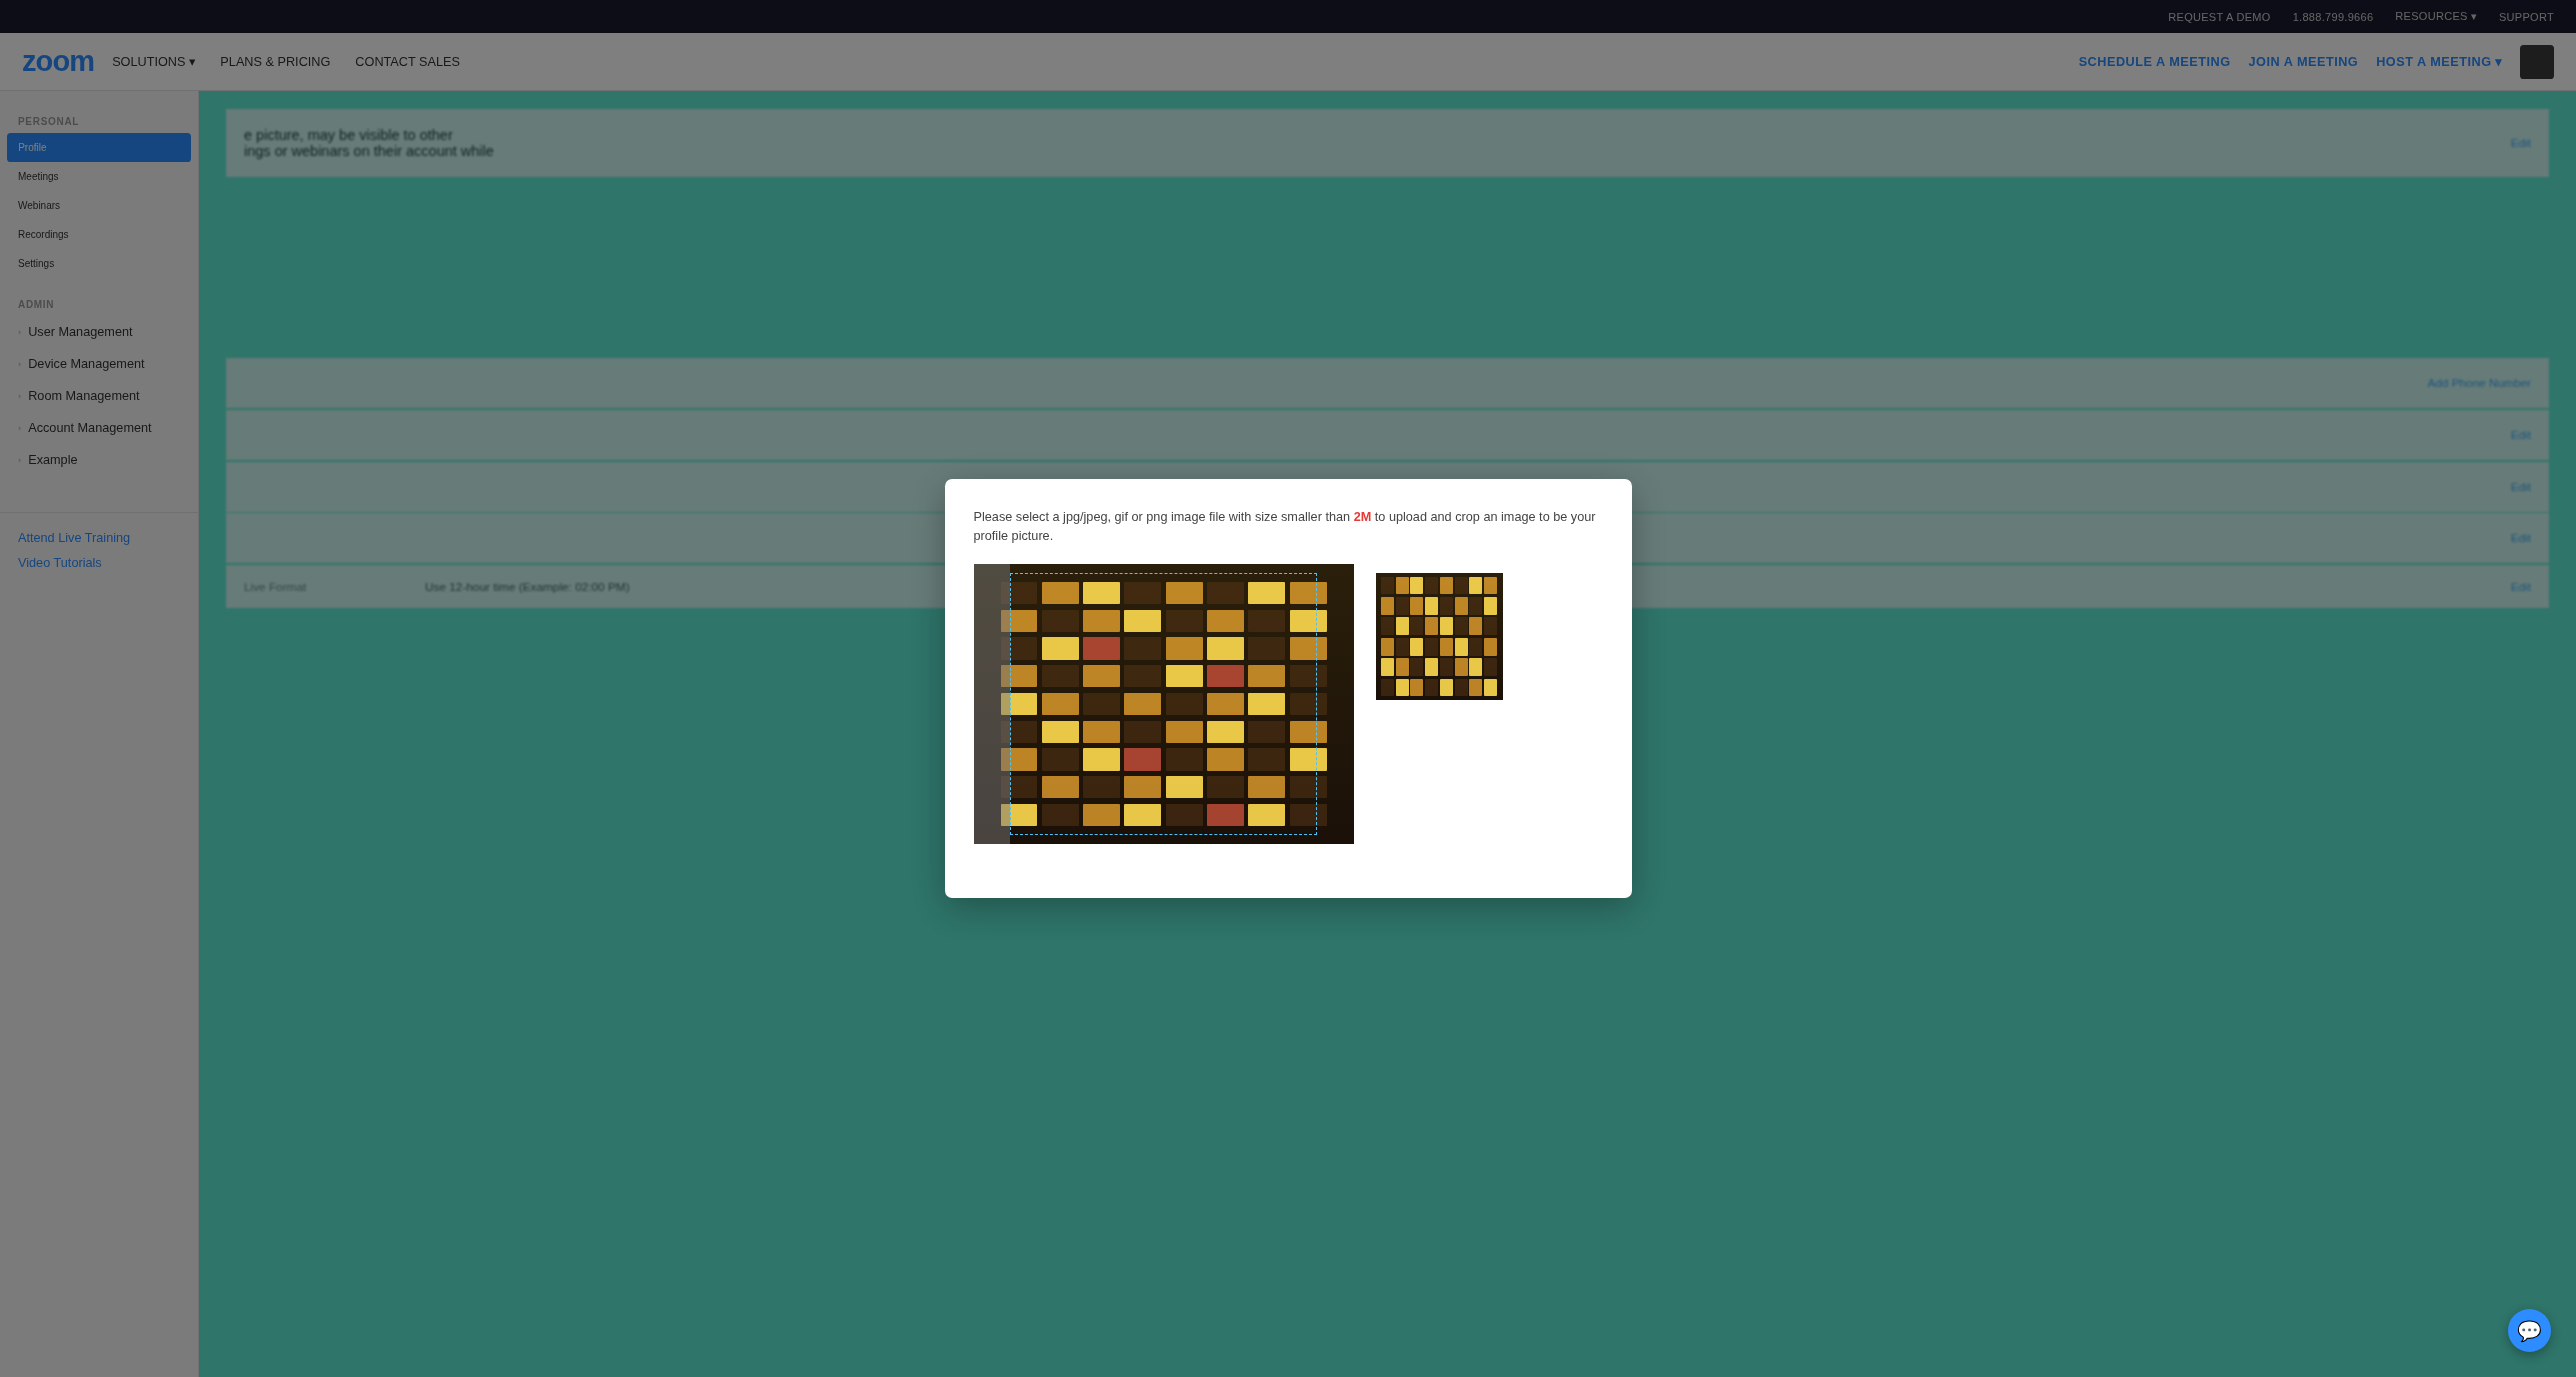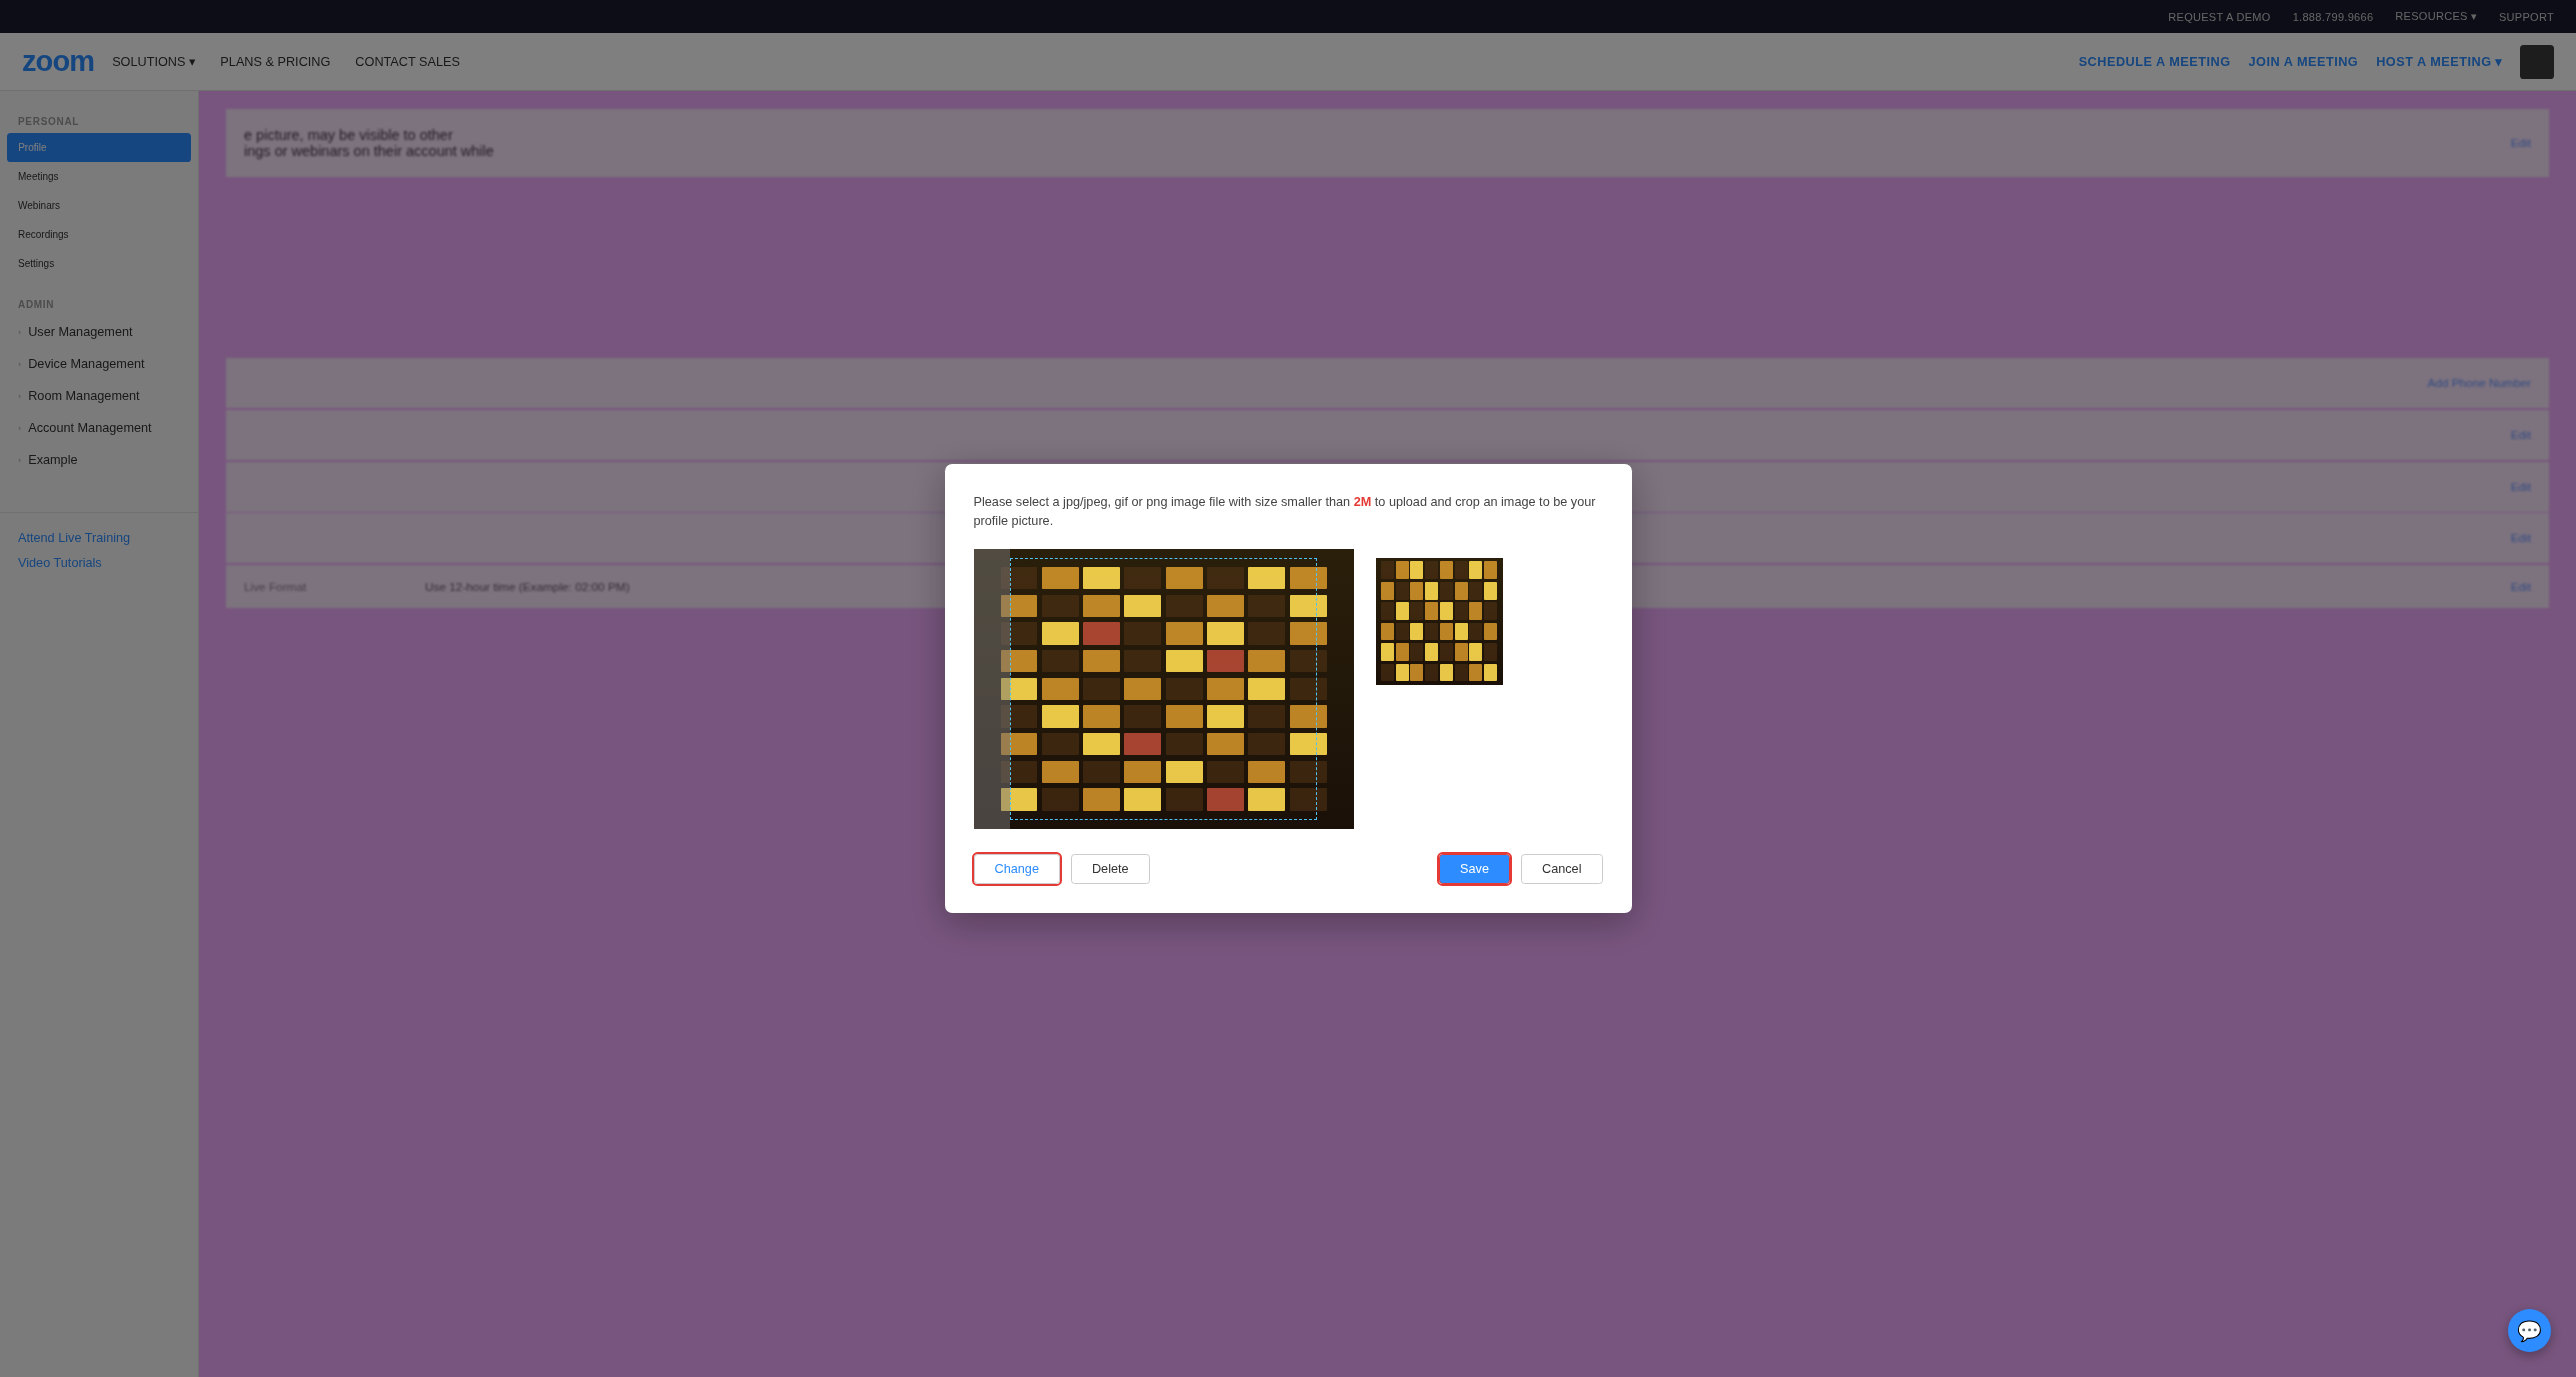--- a/index.html
+++ b/index.html
@@ -136,21 +136,21 @@
       display: block;
       color: #2D8CFF;
       text-decoration: none;
       font-size: 12.7px;
       margin-bottom: 11px;
     }
 
     
     .main-content {
       flex: 1;
-      background: #f0abfc;
+      background: #5eead4;
       position: relative;
     }
     .main-inner {
       padding: 18px 27px;
       filter: blur(0.9px);
       opacity: 0.7;
     }
     .profile-row {
       display: flex;
       align-items: center;
@@ -629,30 +629,20 @@
                     <div class="pwindow bright"></div>
                     <div class="pwindow dark"></div>
                     <div class="pwindow"></div>
                     <div class="pwindow bright"></div>
                   </div>
               </div>
             </div>
           </div>
         </div>
 
-        <div class="modal-actions">
-          <div class="modal-actions-left">
-            <button class="btn btn-change">Change</button>
-            <button class="btn">Delete</button>
-          </div>
-          <div class="modal-actions-right">
-            <button class="btn btn-primary">Save</button>
-            <button class="btn">Cancel</button>
-          </div>
-        </div>
       </div>
     </div>
   </main>
 </div>
 
 <div class="chat-fab">
   <span class="chat-icon">💬</span>
 </div>
 
 

